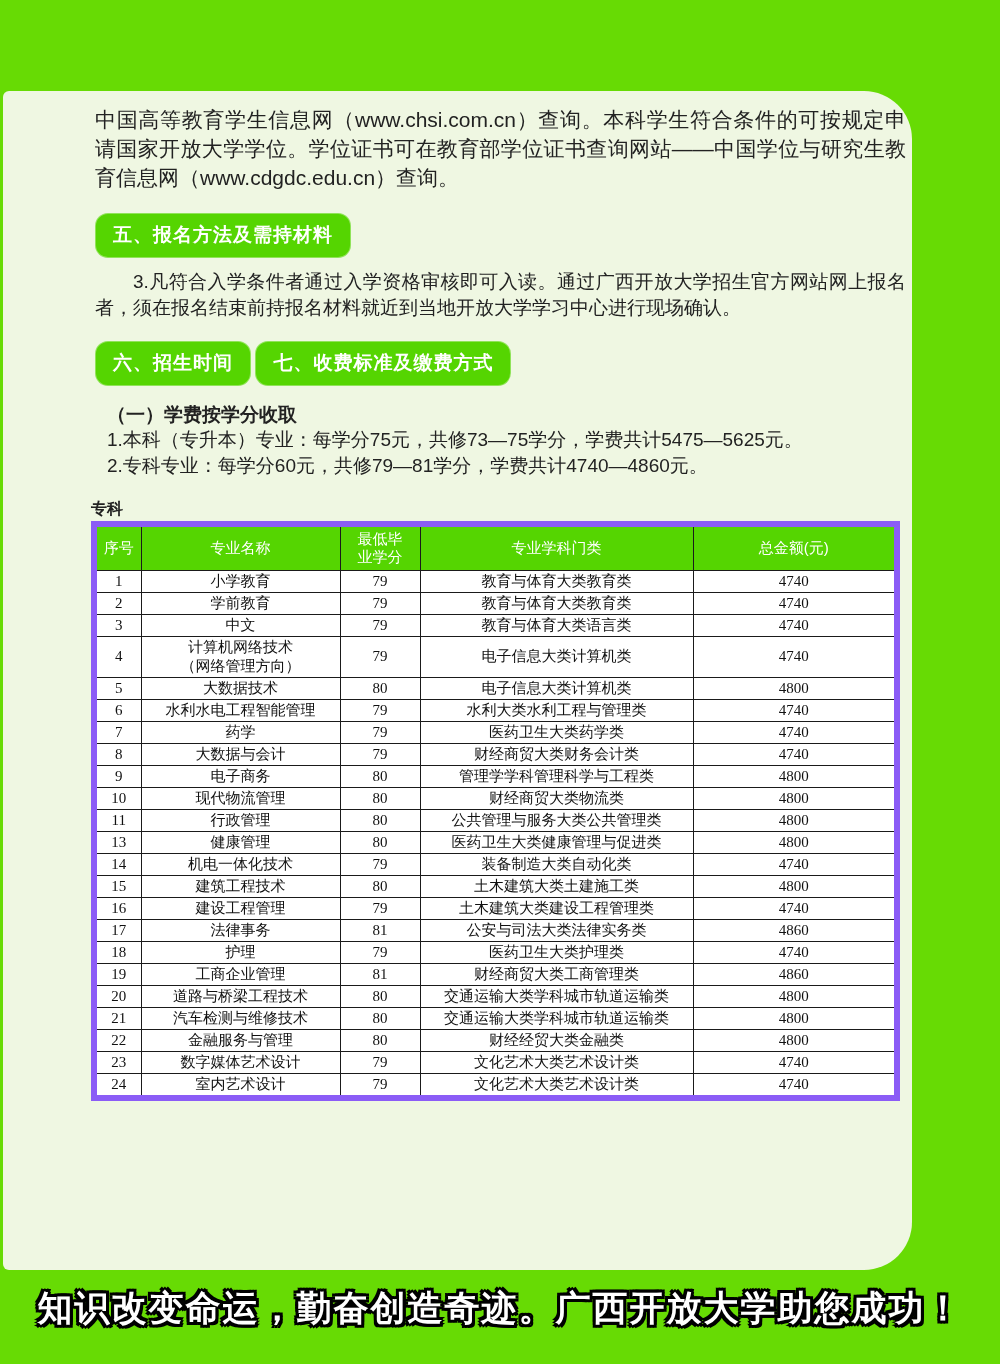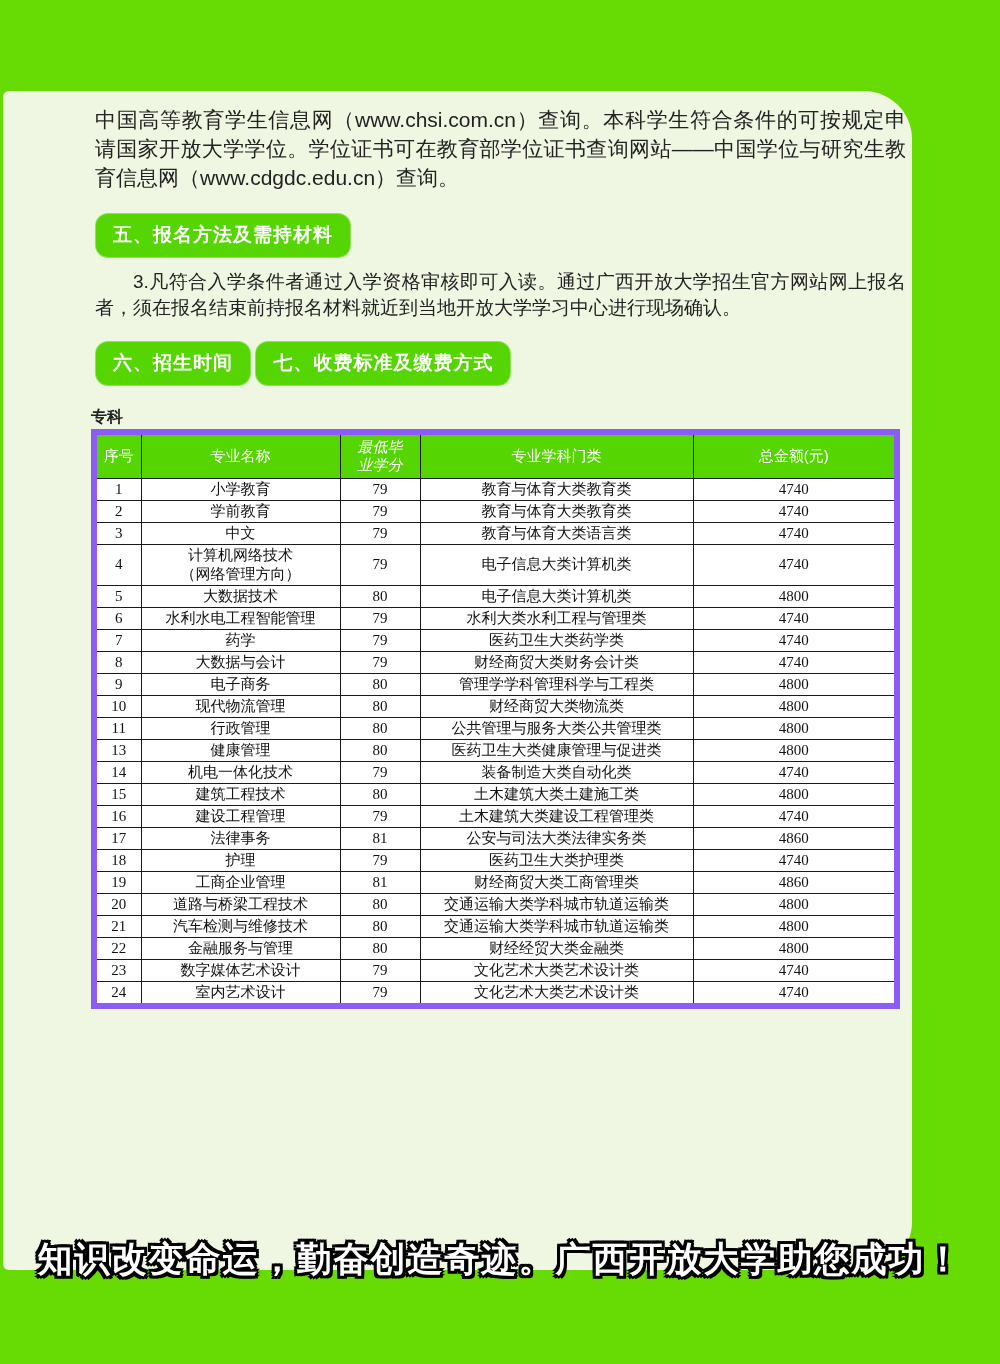--- a/index.html
+++ b/index.html
@@ -51,29 +51,29 @@
   table.majors col.c-no{width:47px;}
   table.majors col.c-name{width:199px;}
   table.majors col.c-credits{width:80px;}
   table.majors col.c-category{width:273px;}
   table.majors col.c-amount{width:204px;}
   table.majors th{
     background:var(--pill-green);color:#fff;font-weight:normal;
     font-size:15px;line-height:18px;height:46px;
     border:1px solid #1a1a1a;padding:2px 3px;text-align:center;
   }
-  table.majors th .narrow{display:inline-block;max-width:3.4em;font-style:italic;}
+  table.majors th .narrow{display:inline-block;max-width:3.4em;}
   table.majors td{
     border:1px solid #1a1a1a;text-align:center;
     font-size:15px;line-height:19px;padding:1px 4px;height:21px;
     font-family:"Liberation Serif","DejaVu Serif",serif;
     color:#111;white-space:pre-line;
   }
   .banner{
-    position:absolute;left:0;right:0;top:1236px;text-align:center;
+    position:absolute;left:0;right:0;top:1285px;text-align:center;
     color:#fff;font-size:35px;font-weight:bold;letter-spacing:2px;
     text-shadow:
       -3px -3px 0 #000, 3px -3px 0 #000, -3px 3px 0 #000, 3px 3px 0 #000,
       -3px 0 0 #000, 3px 0 0 #000, 0 -3px 0 #000, 0 3px 0 #000;
   }
 </style>
 </head>
 <body>
 
 <div class="card">
@@ -81,20 +81,25 @@
   <p class="intro">中国高等教育学生信息网（www.chsi.com.cn）查询。本科学生符合条件的可按规定申请国家开放大学学位。学位证书可在教育部学位证书查询网站——中国学位与研究生教育信息网（www.cdgdc.edu.cn）查询。</p>
 
   <div class="pill">五、报名方法及需持材料</div>
   <div class="paras">
     <p class="para">3.凡符合入学条件者通过入学资格审核即可入读。通过广西开放大学招生官方网站网上报名者，须在报名结束前持报名材料就近到当地开放大学学习中心进行现场确认。</p>
   </div>
 
   <div class="pill">六、招生时间</div>
 
   <div class="pill">七、收费标准及缴费方式</div>
+  <div class="fee-block">
+    <p class="fee-title">（一）学费按学分收取</p>
+    <p class="fee-line">1.本科（专升本）专业：每学分75元，共修73—75学分，学费共计5475—5625元。</p>
+    <p class="fee-line">2.专科专业：每学分60元，共修79—81学分，学费共计4740—4860元。</p>
+  </div>
 
   <div class="table-label">专科</div>
 
   <table class="majors">
     <colgroup>
       <col class="c-no">
         <col class="c-name">
         <col class="c-credits">
         <col class="c-category">
         <col class="c-amount">

